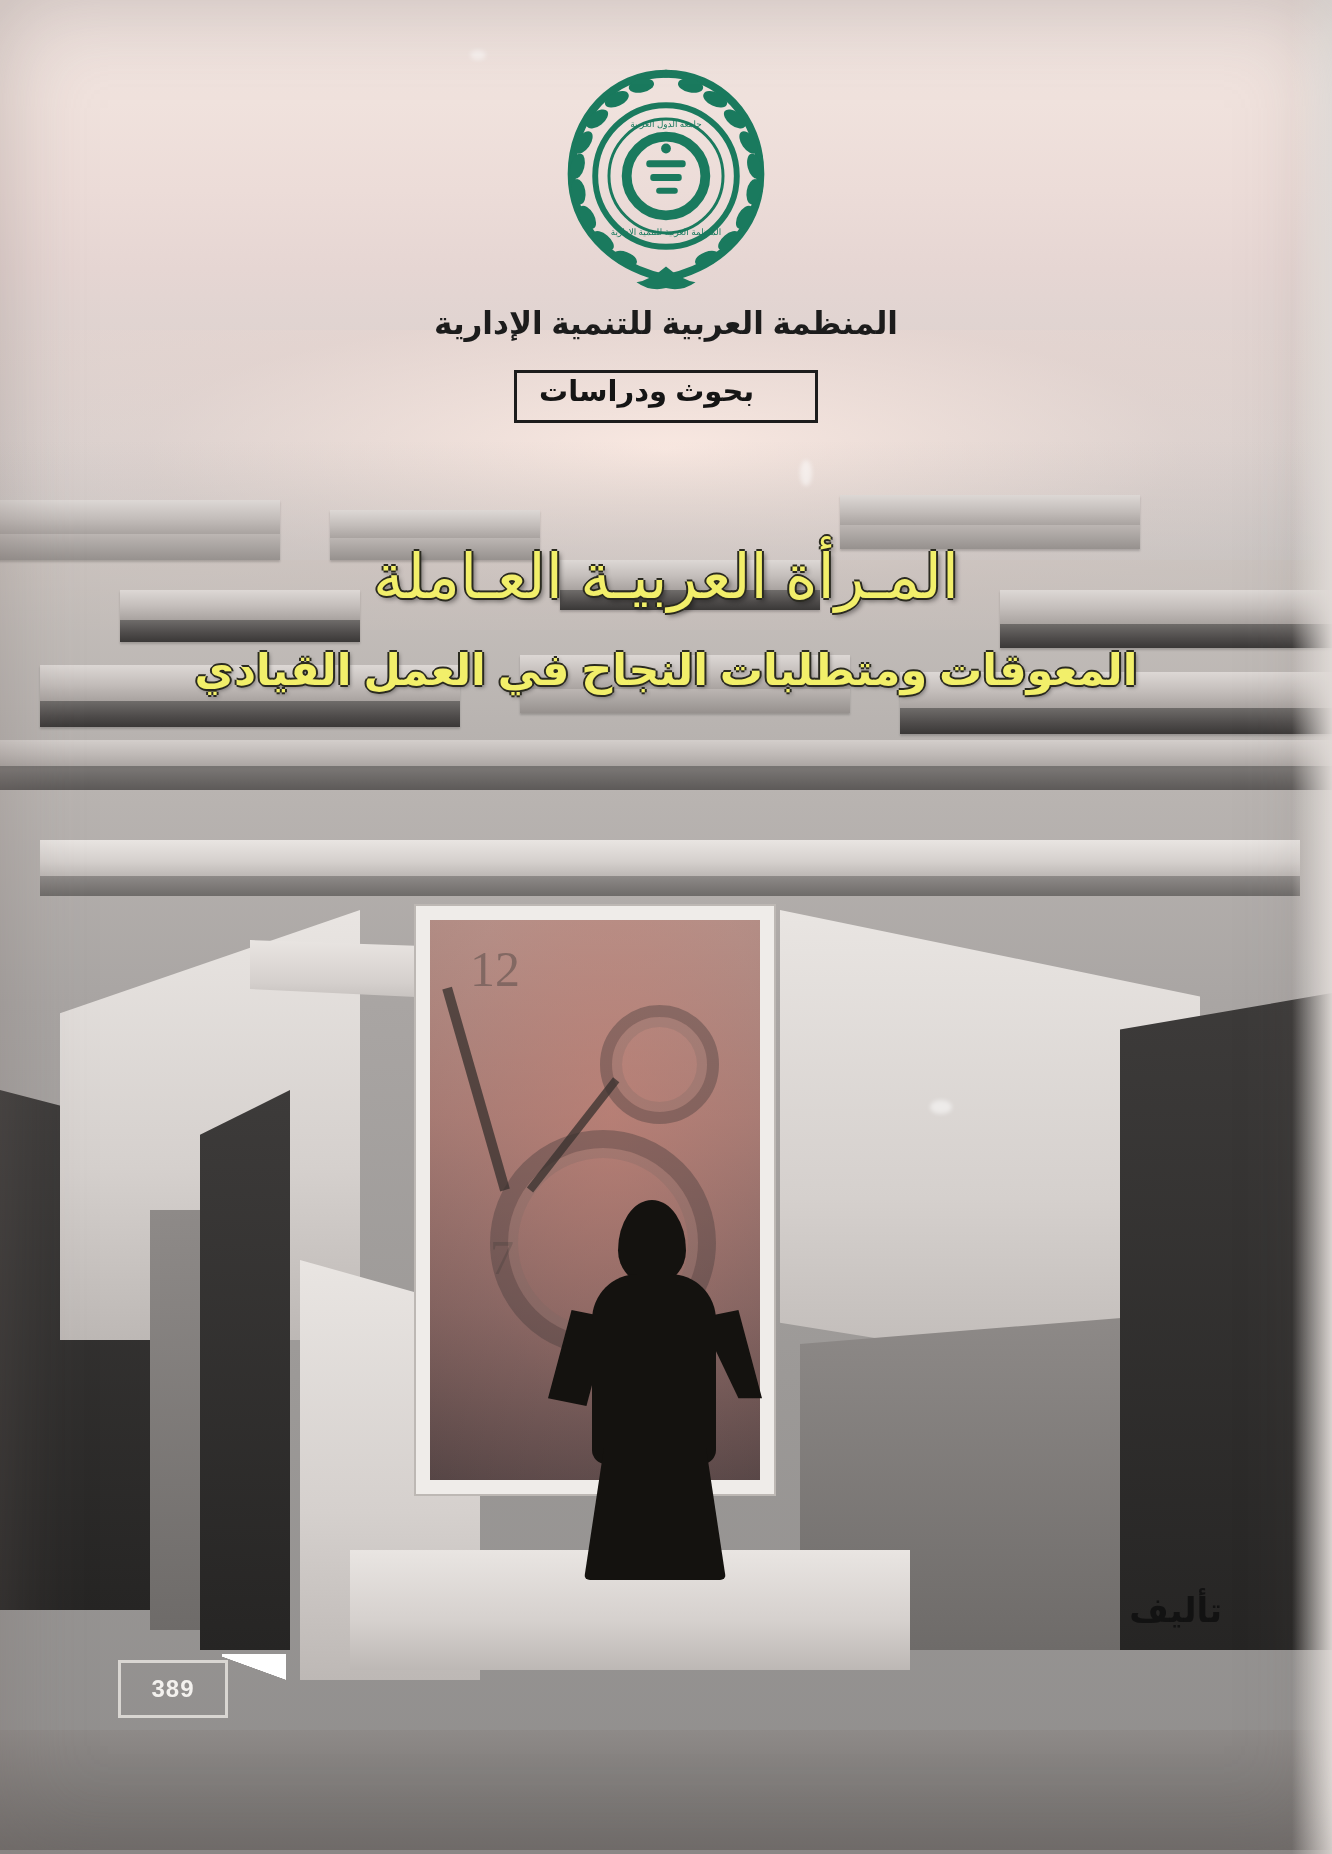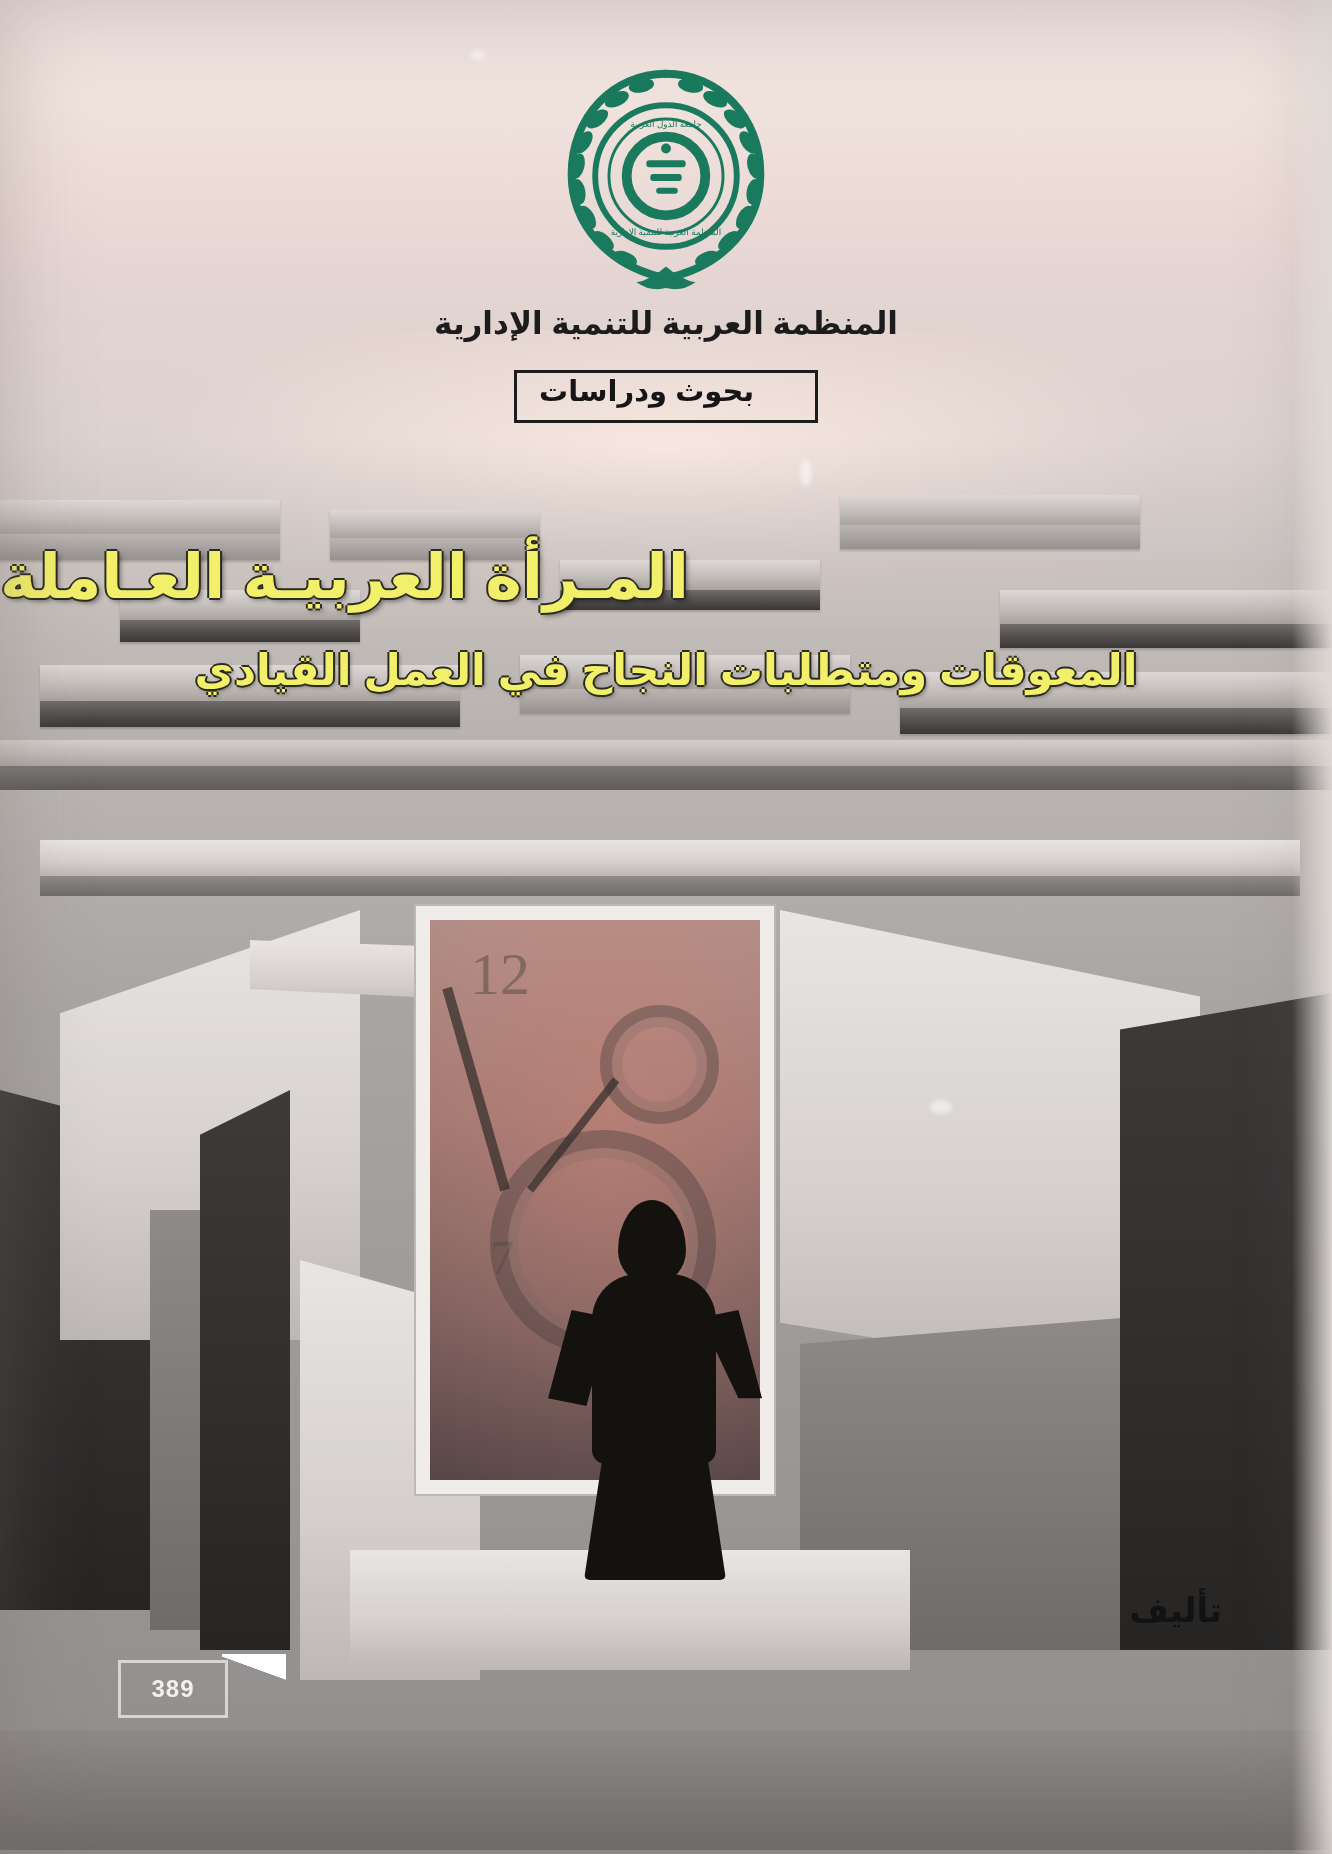--- a/index.html
+++ b/index.html
@@ -93,21 +93,21 @@
   .gear.big { width: 190px; height: 190px; left: 60px; top: 210px; }
   .gear.small { width: 95px; height: 95px; left: 170px; top: 85px; border-width: 12px; }
   .clock-hand {
     position: absolute;
     background: rgba(55,48,46,0.75);
     transform-origin: bottom center;
   }
   .digit12 {
     position: absolute;
     left: 40px; top: 20px;
-    font-size: 60px;
+    font-size: 50px;
     color: rgba(90,76,72,0.55);
     font-family: "Liberation Serif", serif;
   }
   .digit7 {
     position: absolute;
     left: 60px; top: 310px;
     font-size: 48px;
     color: rgba(90,76,72,0.45);
     font-family: "Liberation Serif", serif;
   }
@@ -190,23 +190,23 @@
     text-align: left;
     font-size: 29px;
     font-weight: bold;
     color: #151515;
   }
 
   .title-main {
     position: absolute;
     left: 0; right: 0;
     top: 540px;
-    text-align: left;
+    text-align: center;
     font-size: 62px;
-    font-weight: bold;
+    font-weight: normal;
     color: #f2ef6a;
     text-shadow:
       2px 0 0 #2a2a20,
       -2px 0 0 #2a2a20,
       0 2px 0 #2a2a20,
       0 -2px 0 #2a2a20,
       3px 3px 5px rgba(0,0,0,0.45);
     letter-spacing: 1px;
   }
   .title-sub {

